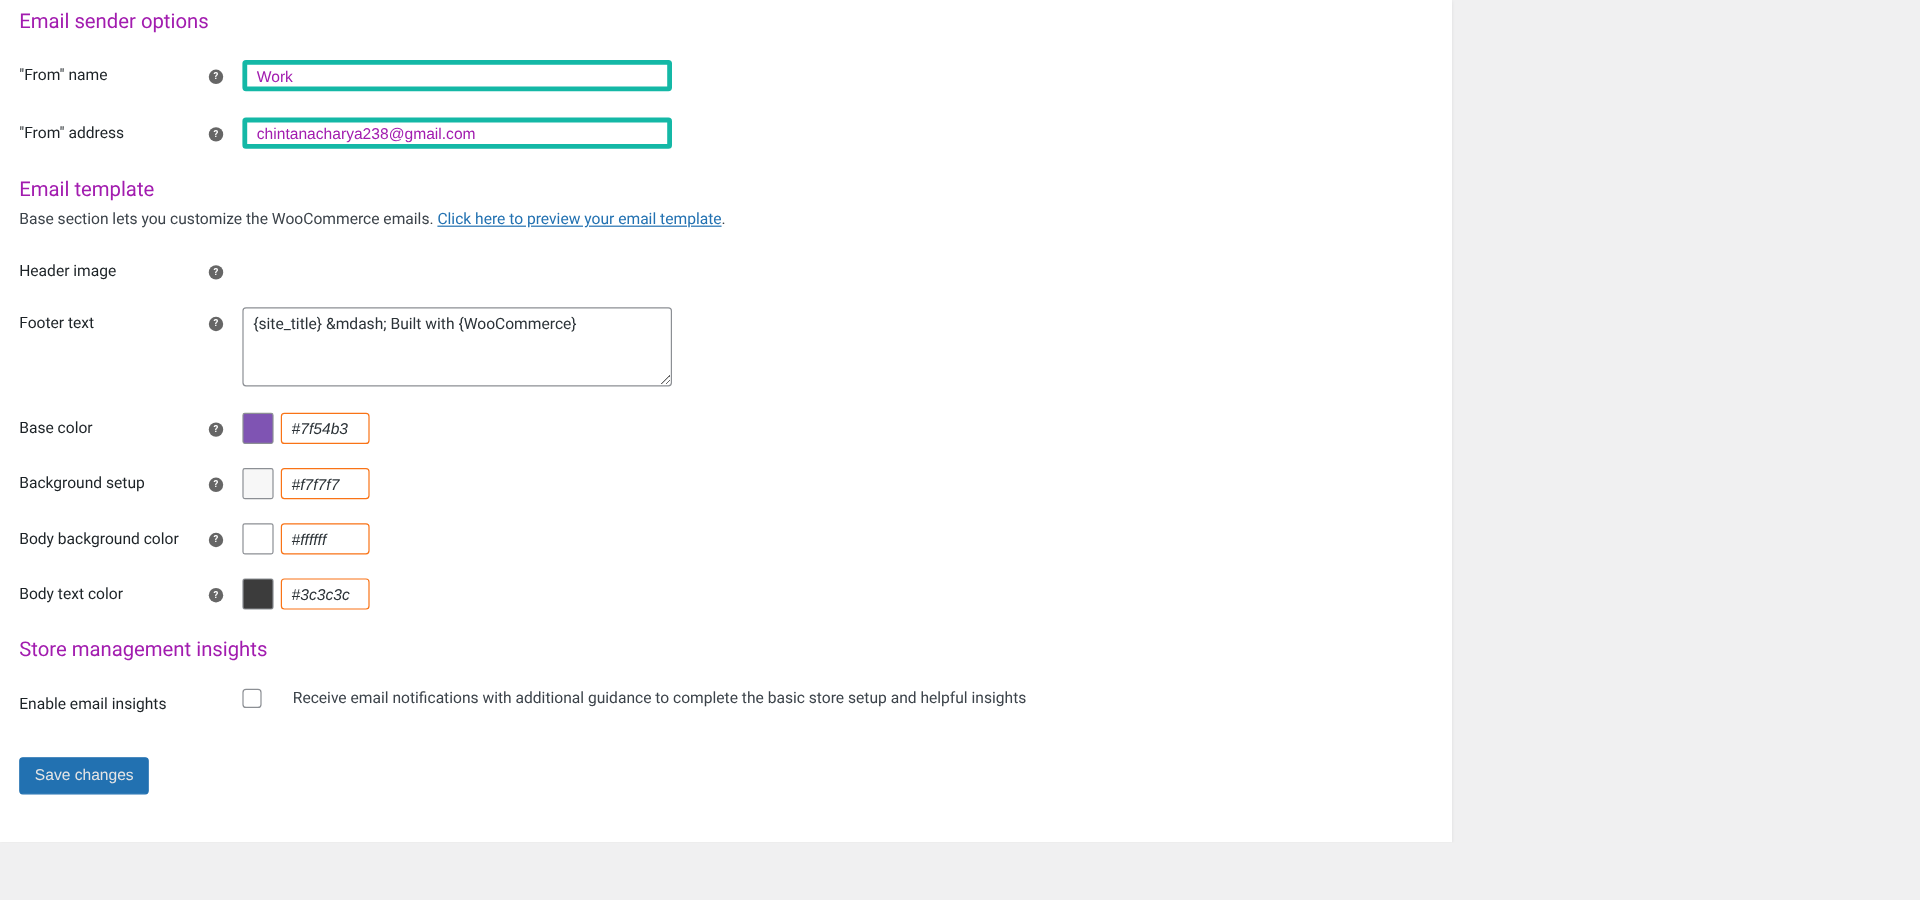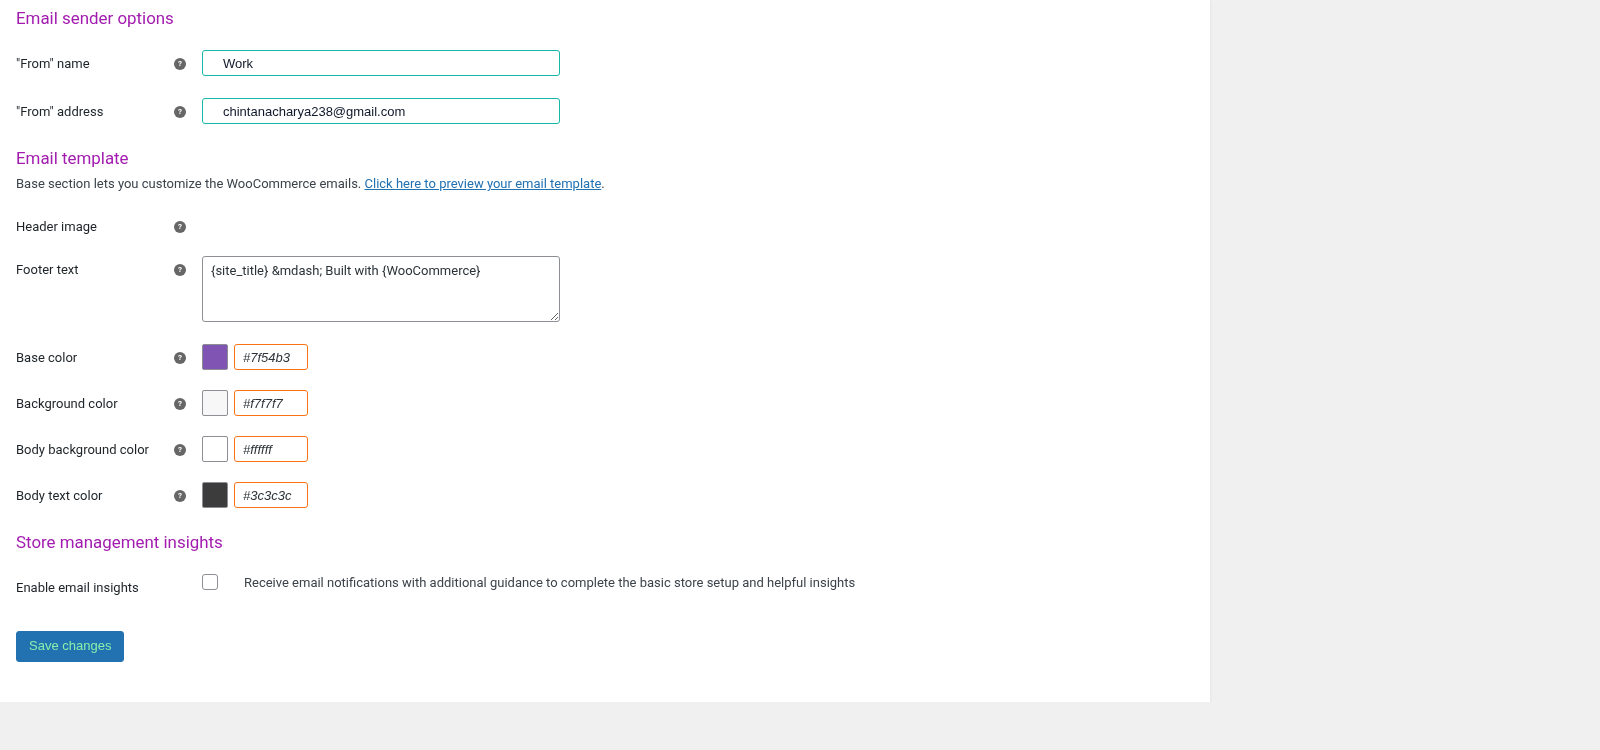--- a/index.html
+++ b/index.html
@@ -77,26 +77,26 @@
   }
   .field-col {
     flex: 1;
     display: flex;
     align-items: center;
     gap: 6px;
   }
   input[type=text].wide {
     width: 358px;
     height: 26px;
-    padding: 2px 20px;
-    border: 1px solid #14b8a6;
-    border-radius: 3px;
-    background: #fff;
-    font-size: 13px;
-    color: #0f172a;
+    padding: 2px 8px;
+    border: 4px solid #14b8a6;
+    border-radius: 3px;
+    background: #fff;
+    font-size: 13px;
+    color: #a21caf;
     box-sizing: border-box;
   }
   input[type=text].narrow {
     width: 74px;
     height: 26px;
     padding: 2px 8px;
     border: 1px solid #f97316;
     border-radius: 3px;
     background: #fff;
     font-size: 13px;
@@ -142,21 +142,21 @@
   .checkbox-label-text {
     font-size: 13px;
     color: #3c434a;
   }
   .submit-row {
     margin-top: 36px;
   }
   .button-primary {
     background: #2271b1;
     border: 1px solid #2271b1;
-    color: #86efac;
+    color: #e5e5e5;
     padding: 5px 12px 6px 12px;
     border-radius: 3px;
     font-size: 13px;
     cursor: pointer;
     line-height: 1.4;
   }
 </style>
 </head>
 <body>
 
@@ -213,21 +213,21 @@
         <span class="help-icon">?</span>
       </div>
       <div class="field-col">
         <div class="color-swatch" style="background: rgb(127, 84, 179);"></div>
         <input type="text" class="narrow" value="#7f54b3" style="">
       </div>
     </div>
 
     <div class="form-row tight">
       <div class="label-col">
-        <span class="lbl">Background color</span>
+        <span class="lbl">Background setup</span>
         <span class="help-icon">?</span>
       </div>
       <div class="field-col">
         <div class="color-swatch" style="background: rgb(247, 247, 247);"></div>
         <input type="text" class="narrow" value="#f7f7f7" style="">
       </div>
     </div>
 
     <div class="form-row tight">
       <div class="label-col">

